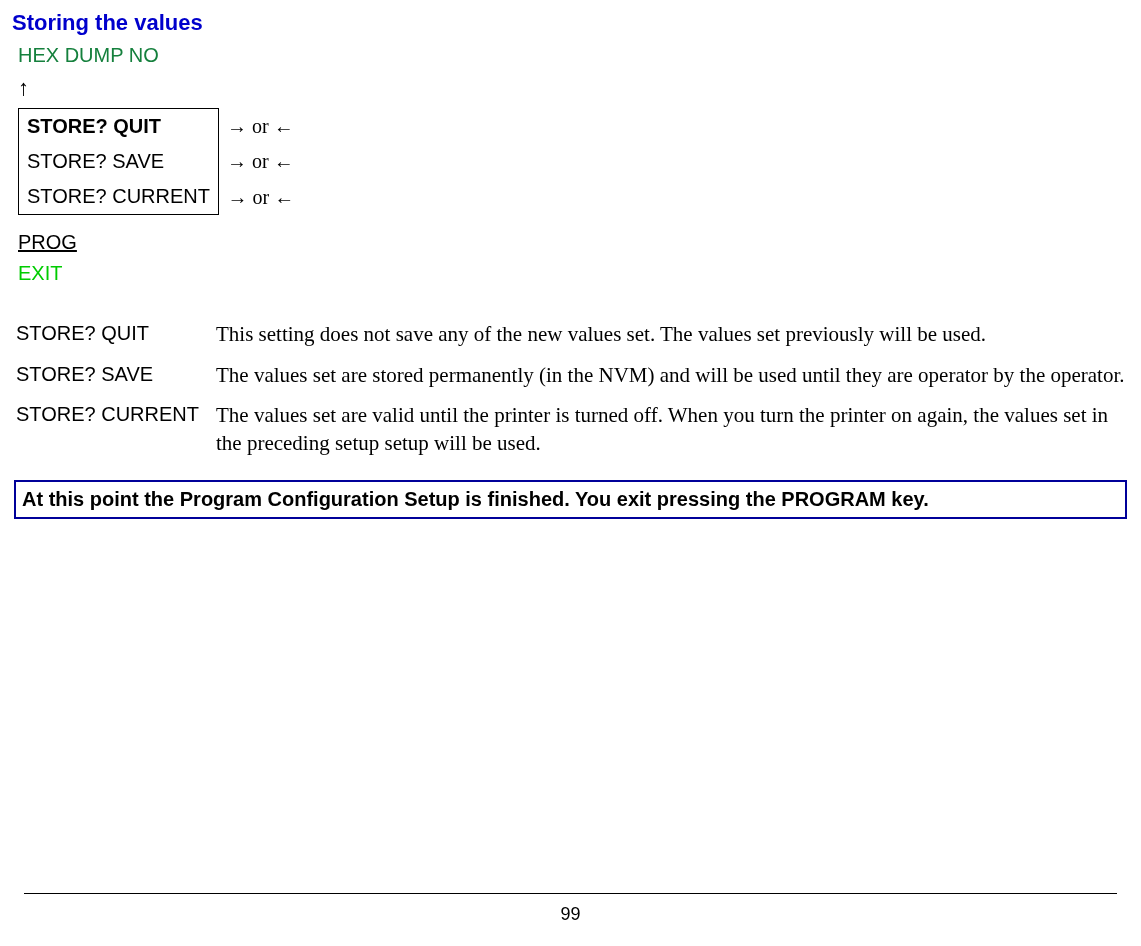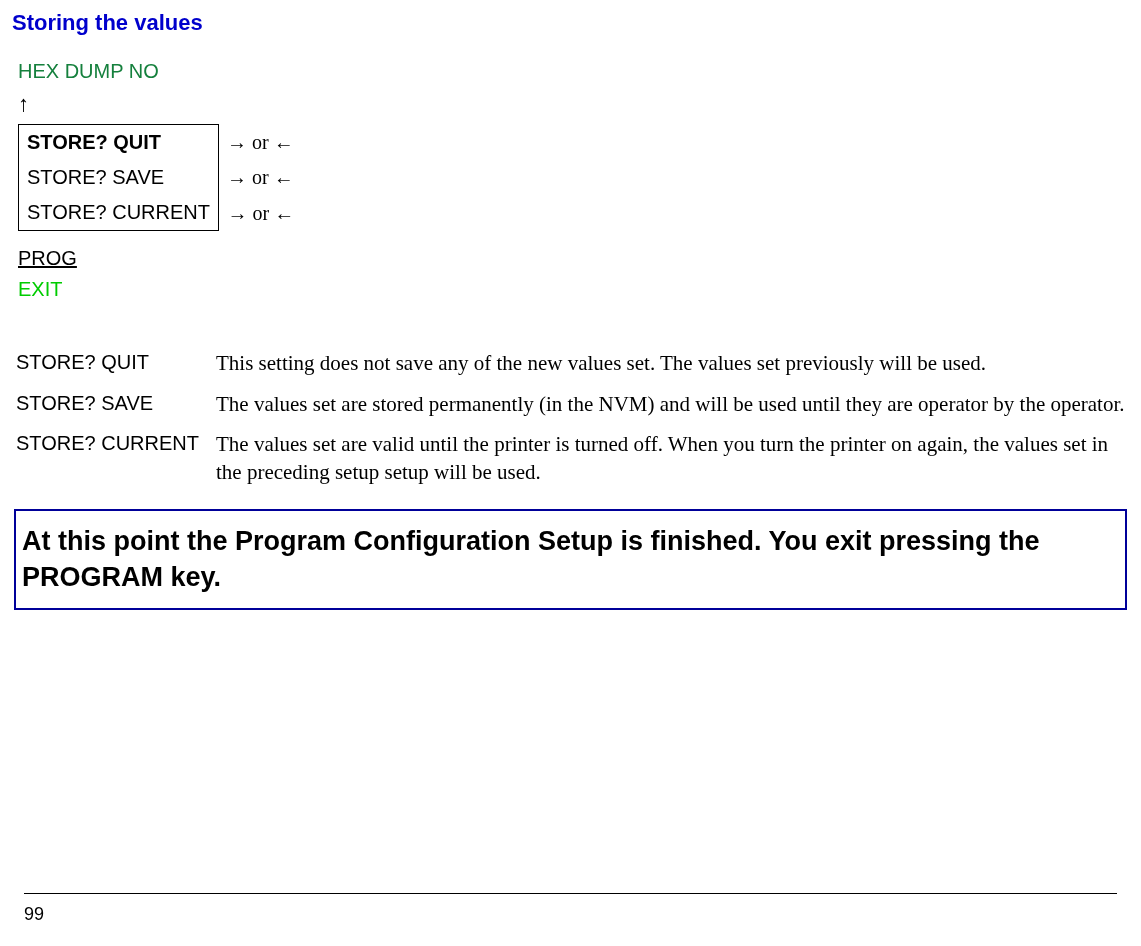--- a/index.html
+++ b/index.html
@@ -8,21 +8,21 @@
       background: #fff;
       width: 1141px;
       padding: 8px 12px 0 12px;
       font-size: 20px;
       line-height: 1.35;
     }
     .heading {
       color: #0000cc;
       font-weight: bold;
       font-size: 22px;
-      margin-bottom: 20px;
+      margin-bottom: 4px;
     }
     .green-text {
       color: #15803d;
       margin-left: 6px;
       margin-bottom: 4px;
     }
     .arrow-up {
       font-family: "Times New Roman", serif;
       margin-left: 6px;
       font-size: 22px;
@@ -39,37 +39,38 @@
     }
     .boxed-col {
       border-left: 1.5px solid #000;
       border-right: 1.5px solid #000;
       width: 200px;
     }
     .boxed-col.first-row { border-top: 1.5px solid #000; font-weight: bold; }
     .boxed-col.last-row { border-bottom: 1.5px solid #000; }
     .arrow-cell { font-family: "Times New Roman", serif; padding-left: 14px; text-align: right; }
     .prog-row { padding-top: 8px; margin-left: 6px; margin-bottom: 4px; text-decoration: underline;}
-    .exit-row { color: #00cc00; margin-left: 6px; margin-bottom: 40px;}
+    .exit-row { color: #00cc00; margin-left: 6px; margin-bottom: 27px;}
     .desc-table { width: 100%; border-collapse: collapse; margin-bottom: 16px;}
     .desc-table td { vertical-align: top; padding: 6px 4px;}
     .desc-label { width: 200px; font-family: Arial, sans-serif;}
     .desc-text { font-family: Georgia, "Times New Roman", serif; font-size: 21px; margin-top: 24px;}
     .note-box {
       border: 2.5px solid #000099;
-      padding: 12px 6px;
+      padding: 4px 6px;
       font-weight: bold;
-      font-size: 27px;
+      font-size: 20px;
       margin: 0 2px;
     }
     .footer-wrap {
       position: absolute;
       bottom: 20px;
       left: 12px;
       right: 12px;
+      text-align: center;
     }
     .footer-line { border-top: 1.5px solid #000; margin-bottom: 8px;}
     .page-num { font-size: 18px; }
     .page-container { position: relative; height: 938px; }
   </style>
 </head>
 <body>
 <div class="page-container">
 
 <div class="heading">Storing the values</div>

